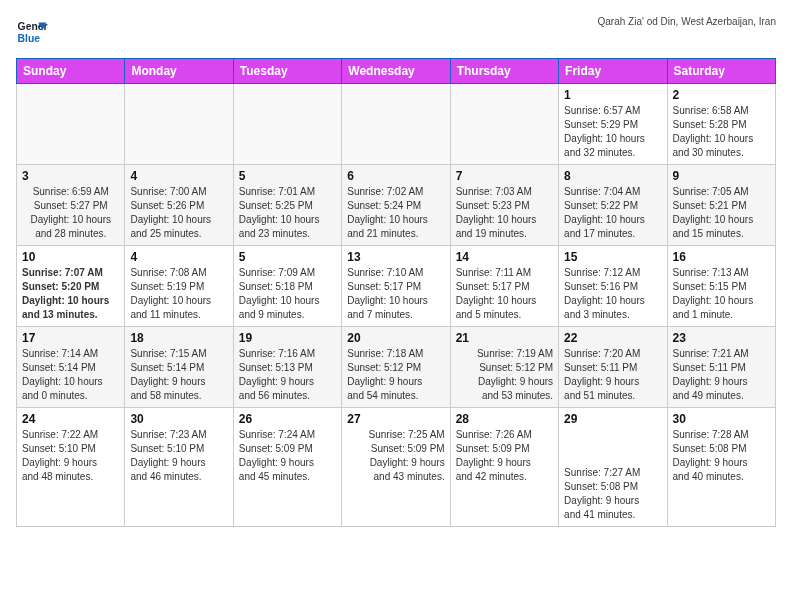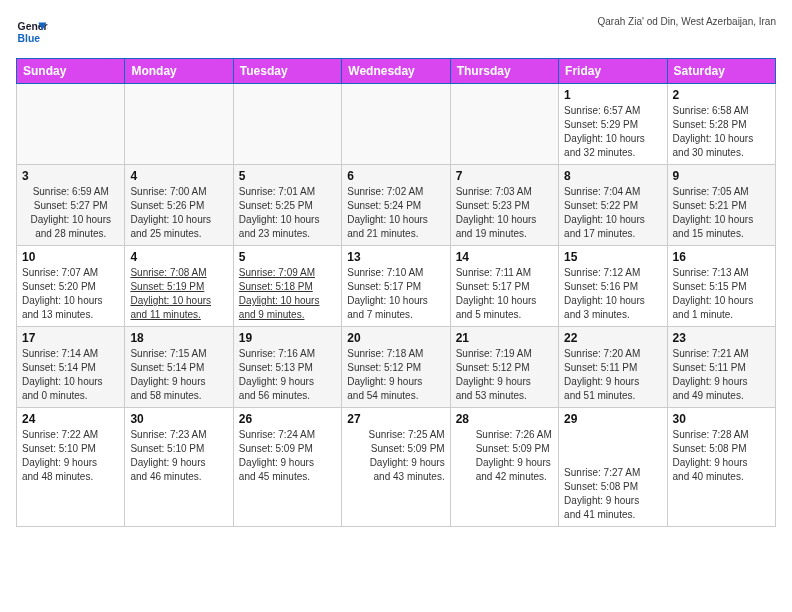--- a/index.html
+++ b/index.html
@@ -176,35 +176,35 @@
           <div class="day-number">9</div>
           <div class="day-info" style="white-space: pre-line;">Sunrise: 7:05 AM
 Sunset: 5:21 PM
 Daylight: 10 hours
 and 15 minutes.</div>
         </td>
       </tr>
       <tr>
         <td>
           <div class="day-number">10</div>
-          <div class="day-info" style="white-space: pre-line;">Sunrise: 7:07 AM
+          <div class="day-info" style="white-space: pre-line; font-weight: bold;">Sunrise: 7:07 AM
 Sunset: 5:20 PM
 Daylight: 10 hours
 and 13 minutes.</div>
         </td>
         <td>
           <div class="day-number">4</div>
-          <div class="day-info" style="white-space: pre-line; text-decoration: underline;">Sunrise: 7:08 AM
+          <div class="day-info" style="white-space: pre-line;">Sunrise: 7:08 AM
 Sunset: 5:19 PM
 Daylight: 10 hours
 and 11 minutes.</div>
         </td>
         <td>
           <div class="day-number">5</div>
-          <div class="day-info" style="white-space: pre-line; text-decoration: underline;">Sunrise: 7:09 AM
+          <div class="day-info" style="white-space: pre-line;">Sunrise: 7:09 AM
 Sunset: 5:18 PM
 Daylight: 10 hours
 and 9 minutes.</div>
         </td>
         <td>
           <div class="day-number">13</div>
           <div class="day-info" style="white-space: pre-line;">Sunrise: 7:10 AM
 Sunset: 5:17 PM
 Daylight: 10 hours
 and 7 minutes.</div>
@@ -255,21 +255,21 @@
         </td>
         <td>
           <div class="day-number">20</div>
           <div class="day-info" style="white-space: pre-line;">Sunrise: 7:18 AM
 Sunset: 5:12 PM
 Daylight: 9 hours
 and 54 minutes.</div>
         </td>
         <td>
           <div class="day-number">21</div>
-          <div class="day-info" style="white-space: pre-line;">Sunrise: 7:19 AM
+          <div class="day-info" style="white-space: pre-line; text-align: right;">Sunrise: 7:19 AM
 Sunset: 5:12 PM
 Daylight: 9 hours
 and 53 minutes.</div>
         </td>
         <td>
           <div class="day-number">22</div>
           <div class="day-info" style="white-space: pre-line;">Sunrise: 7:20 AM
 Sunset: 5:11 PM
 Daylight: 9 hours
 and 51 minutes.</div>
@@ -306,21 +306,21 @@
         </td>
         <td>
           <div class="day-number">27</div>
           <div class="day-info" style="white-space: pre-line; text-align: right;">Sunrise: 7:25 AM
 Sunset: 5:09 PM
 Daylight: 9 hours
 and 43 minutes.</div>
         </td>
         <td>
           <div class="day-number">28</div>
-          <div class="day-info" style="white-space: pre-line; margin-left: 20px;">Sunrise: 7:26 AM
+          <div class="day-info" style="white-space: pre-line;">Sunrise: 7:26 AM
 Sunset: 5:09 PM
 Daylight: 9 hours
 and 42 minutes.</div>
         </td>
         <td>
           <div class="day-number">29</div>
           <div class="day-info" style="white-space: pre-line; margin-top: 40px;">Sunrise: 7:27 AM
 Sunset: 5:08 PM
 Daylight: 9 hours
 and 41 minutes.</div>

